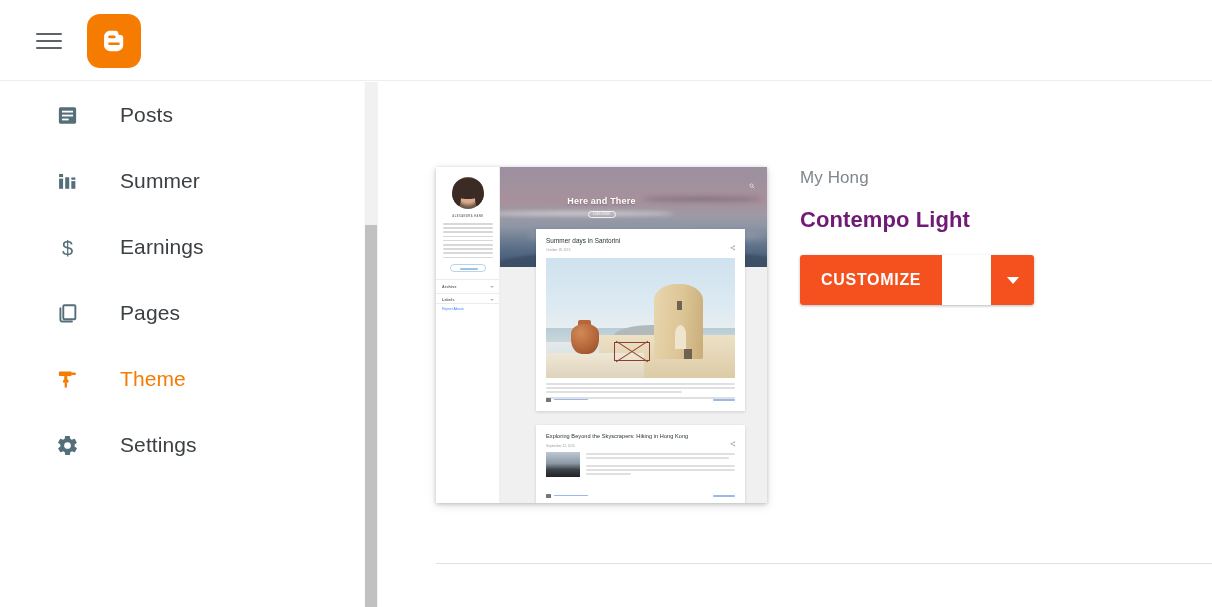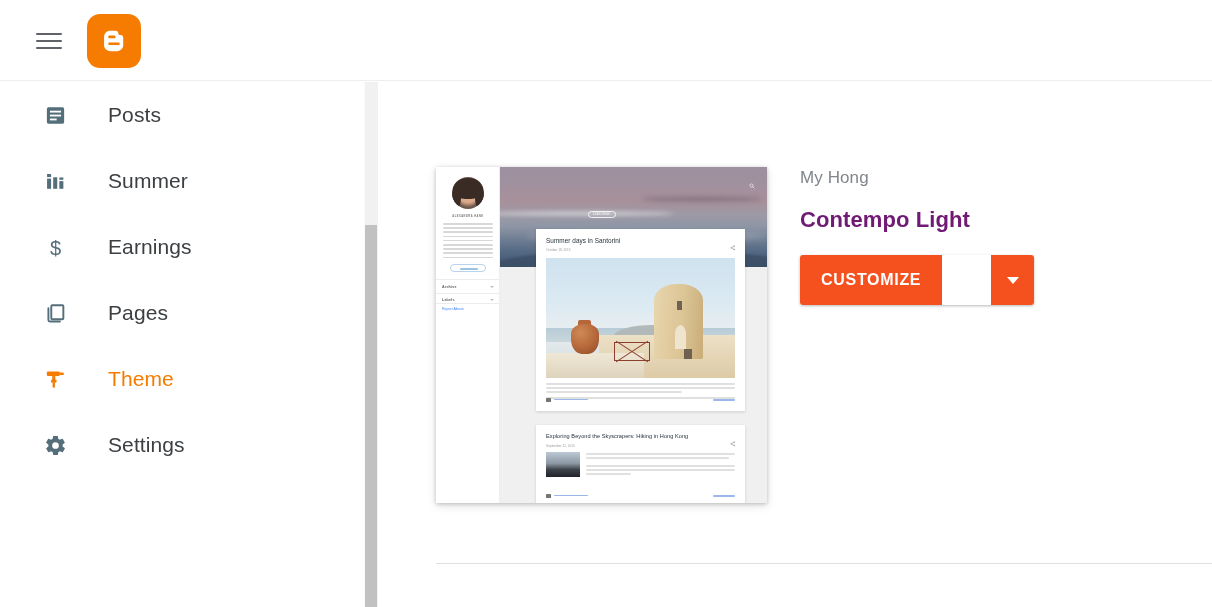--- a/index.html
+++ b/index.html
@@ -60,21 +60,21 @@
     height: 525px;
     background: #ffffff;
     overflow: hidden;
   }
   .nav-item {
     position: relative;
     height: 66px;
     display: flex;
     align-items: center;
     cursor: pointer;
-    padding-left: 40px;
+    padding-left: 52px;
     text-decoration: none;
   }
   .nav-icon {
     width: 30px;
     height: 30px;
     flex: 0 0 30px;
     display: flex;
     align-items: center;
     justify-content: center;
     color: #546e7a;
@@ -679,20 +679,21 @@
         <div class="cloud2"></div>
         <div class="cloud3"></div>
         <div class="ridge"></div>
       </div>
       <div class="pv-search">
         <svg width="6" height="6" viewBox="0 0 24 24">
           <circle cx="10" cy="10" r="6.4" fill="none" stroke="currentColor" stroke-width="2.6"></circle>
           <line x1="14.6" y1="14.6" x2="20.5" y2="20.5" stroke="currentColor" stroke-width="2.8" stroke-linecap="round"></line>
         </svg>
       </div>
+      <div class="pv-title">Here and There</div>
       <div class="pv-subbtn">SUBSCRIBE</div>
 
       <div class="pv-side">
         <div class="pv-avatar">
           <div class="face"></div>
           <div class="hair"></div>
           <div class="hair2"></div>
           <div class="hair3"></div>
         </div>
         <div class="pv-authorname">ALEXANDRA HANK</div>

